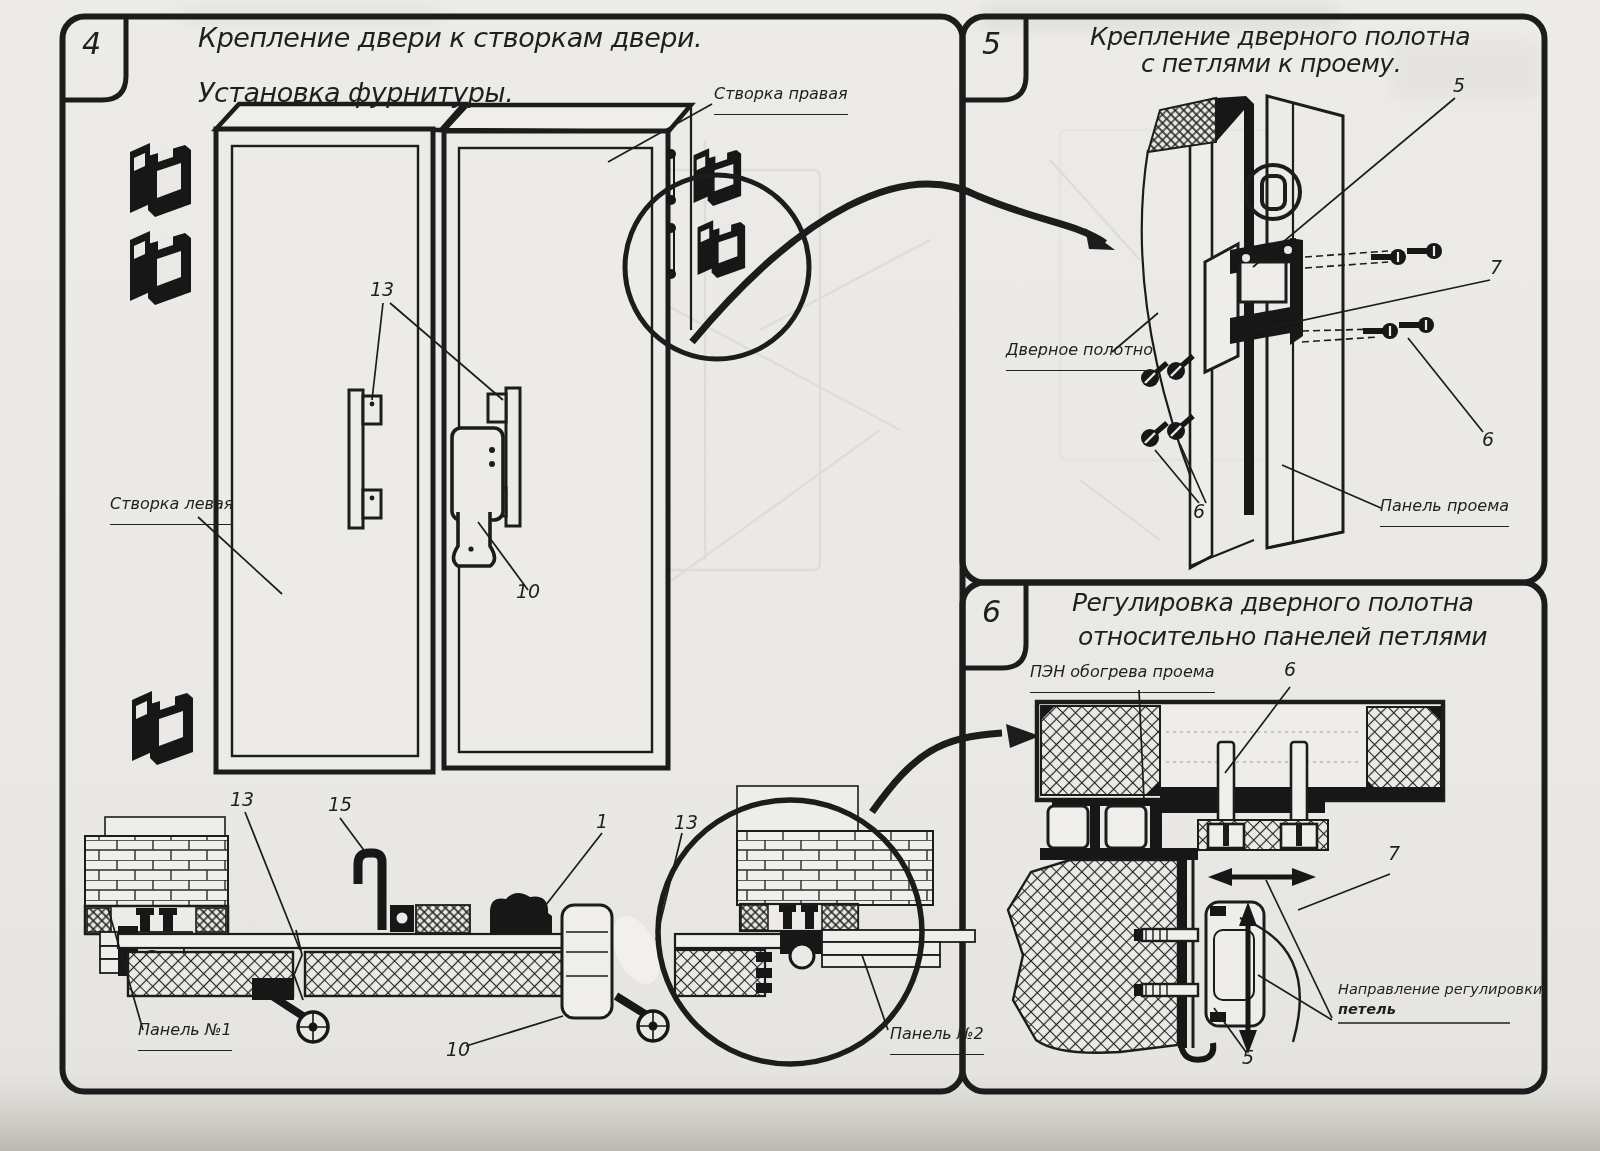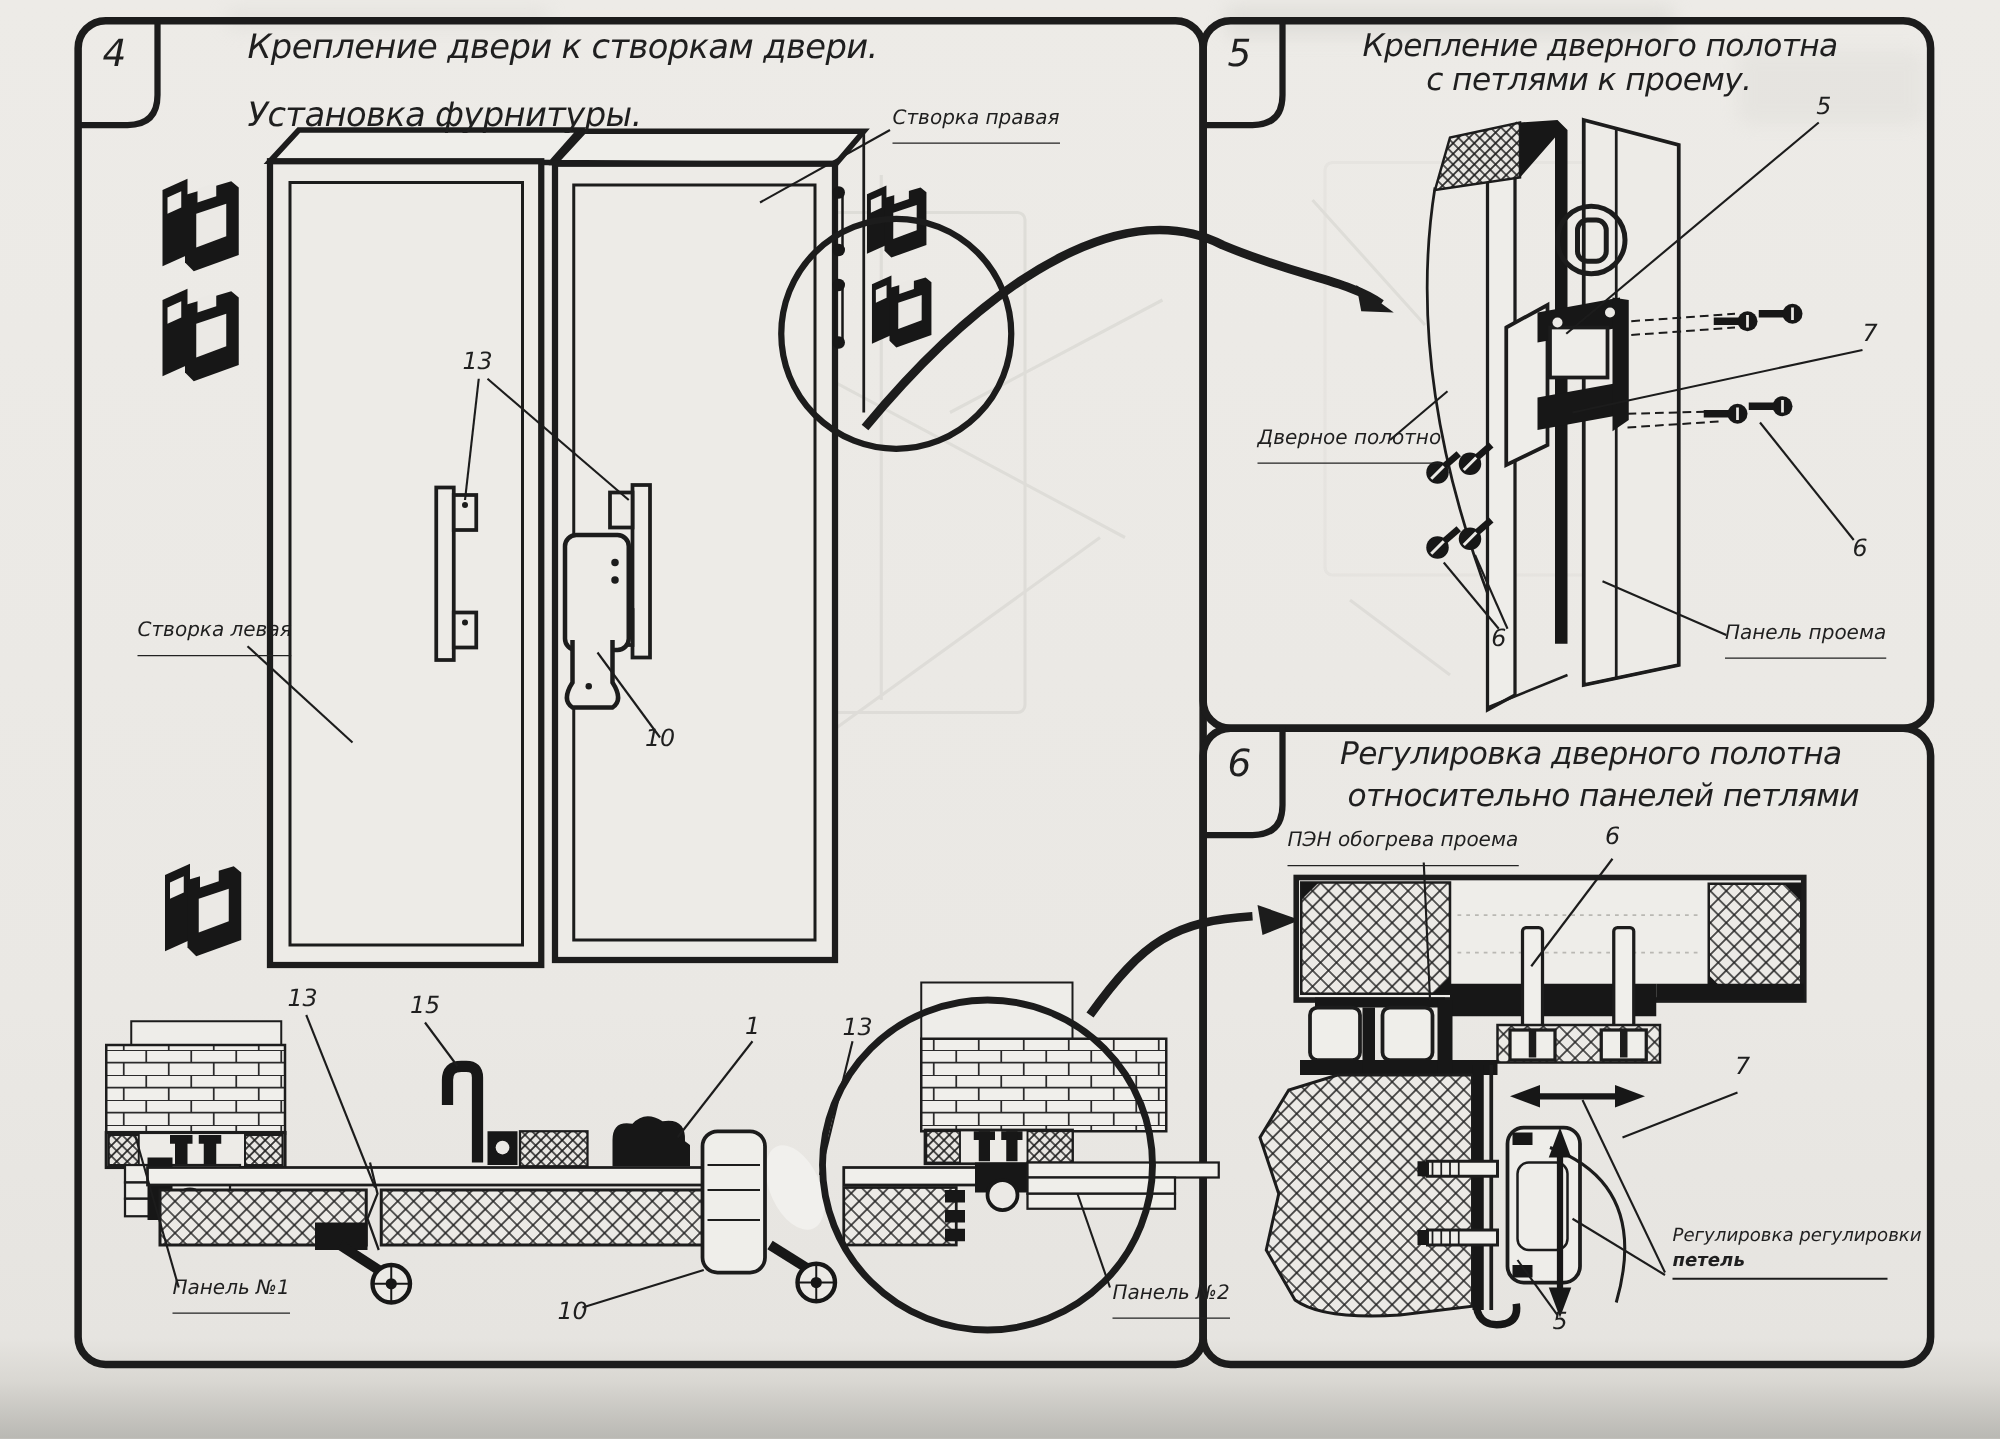--- a/index.html
+++ b/index.html
@@ -407,19 +407,19 @@
   <div class="txt lbl" style="left:1380px;top:498px;">Панель проема</div>
   <div class="txt callout" style="left:1453px;top:76px;">5</div>
   <div class="txt callout" style="left:1490px;top:258px;">7</div>
   <div class="txt callout" style="left:1482px;top:430px;">6</div>
   <div class="txt callout" style="left:1193px;top:502px;">6</div>
 
   <div class="txt title small" style="left:1072px;top:590px;">Регулировка дверного полотна</div>
   <div class="txt title small" style="left:1078px;top:624px;">относительно панелей петлями</div>
 
   <div class="txt lbl" style="left:1030px;top:664px;">ПЭН обогрева проема</div>
-  <div class="txt lbl nl" style="left:1338px;top:982px;border-bottom:none;">Регулировка регулировки</div>
+  <div class="txt lbl nl" style="left:1338px;top:982px;border-bottom:none;">Направление регулировки</div>
   <div class="txt lbl nl" style="left:1338px;top:1002px;border-bottom:none;font-weight:bold;">петель</div>
   <div class="txt callout" style="left:1284px;top:660px;">6</div>
   <div class="txt callout" style="left:1388px;top:844px;">7</div>
   <div class="txt callout" style="left:1242px;top:1048px;">5</div>
 
 </div>
 
 </body></html>

